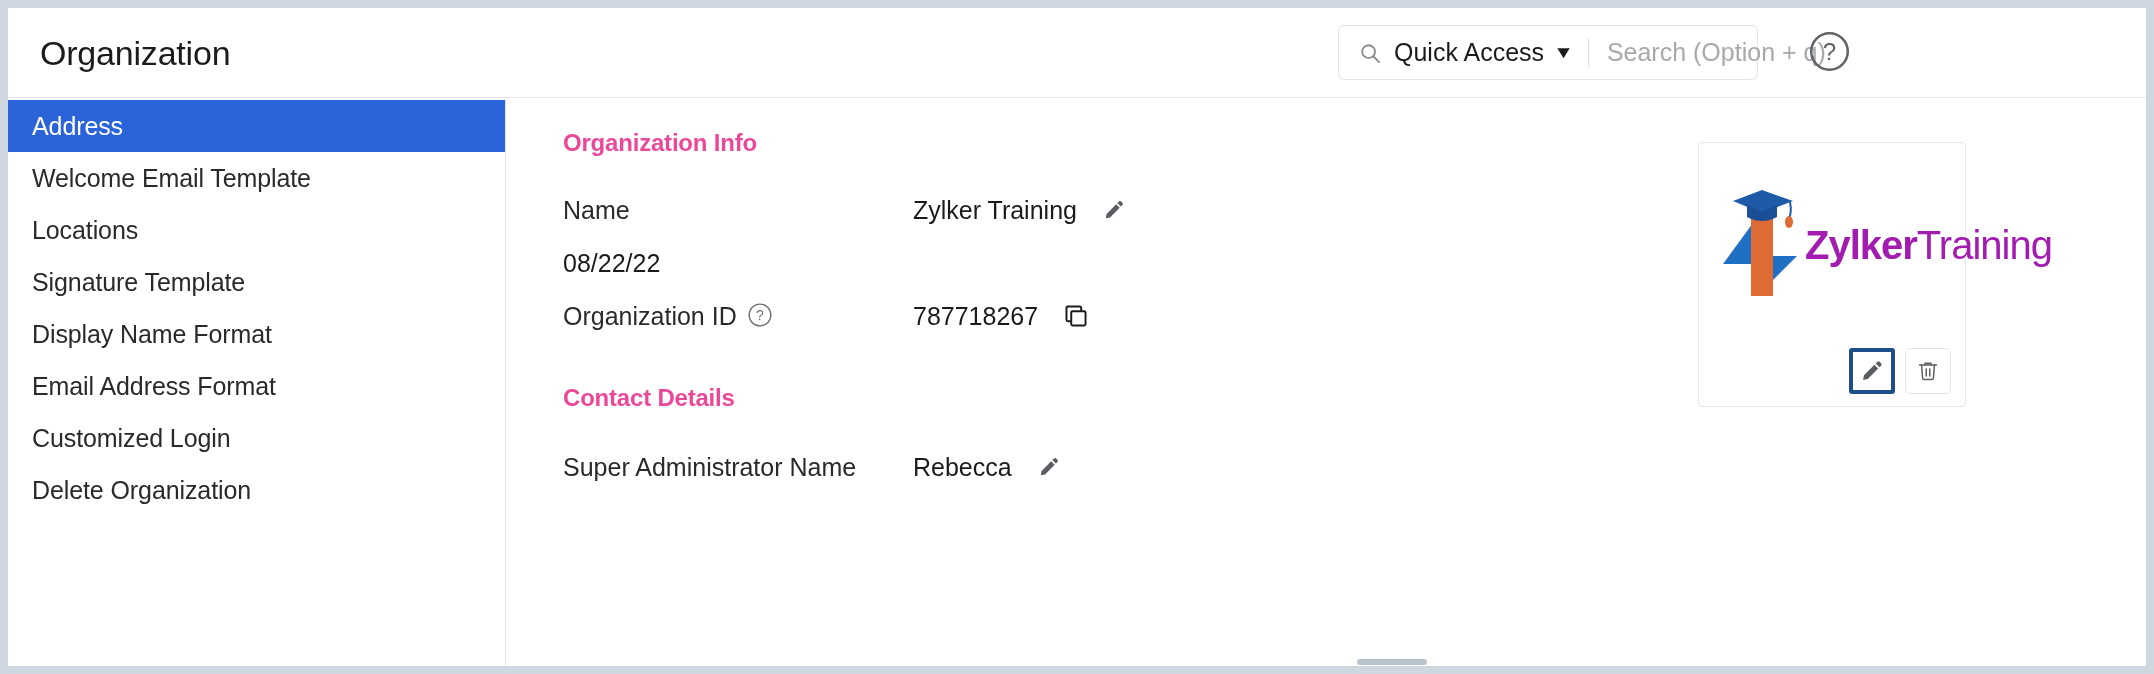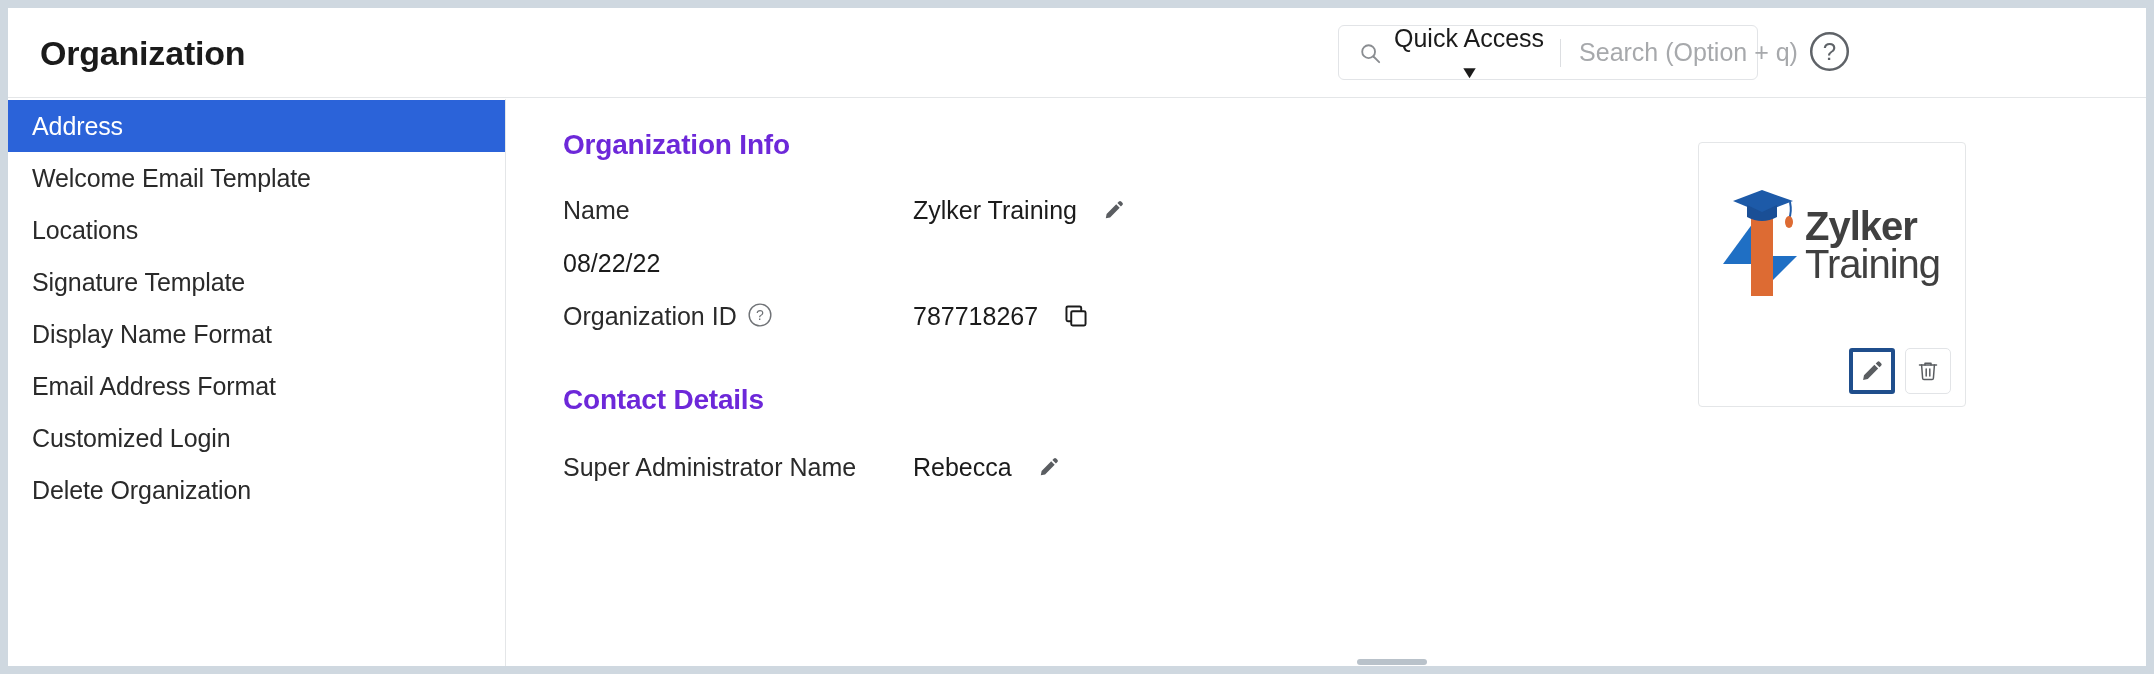--- a/index.html
+++ b/index.html
@@ -31,21 +31,21 @@
     background: #ffffff;
     border-bottom: 1px solid #e4e6e8;
   }
 
   #page-title {
     position: absolute;
     left: 32px;
     top: 50%;
     transform: translateY(-50%);
     font-size: 34px;
-    font-weight: 700;
+    font-weight: 400;
     color: #1b1b1b;
     letter-spacing: -0.2px;
   }
 
   #search-wrap {
     position: absolute;
     left: 1330px;
     top: 17px;
     width: 420px;
     height: 55px;
@@ -66,21 +66,20 @@
   #quick-access-btn {
     display: flex;
     align-items: center;
     gap: 11px;
     margin-left: 13px;
     background: none;
     border: none;
     cursor: pointer;
     padding: 0;
     font-family: inherit;
-    flex-direction: column;
   }
   #quick-access-label {
     font-size: 25px;
     color: #1b1b1b;
     white-space: nowrap;
   }
   #quick-access-caret {
     font-size: 17px;
     color: #1b1b1b;
     line-height: 1;
@@ -150,23 +149,23 @@
     left: 499px;
     top: 91px;
     width: 1639px;
     height: 567px;
     background: #ffffff;
     overflow: hidden;
   }
 
   .section-title {
     position: absolute;
-    font-size: 28px;
+    font-size: 24px;
     font-weight: bold;
-    color: #6d28d9;
+    color: #ec4899;
     letter-spacing: -0.2px;
   }
   #org-info-title { left: 56px; top: 30px; }
   #contact-title  { left: 56px; top: 285px; }
 
   .field-row {
     position: absolute;
     left: 56px;
     width: 1000px;
     height: 40px;
@@ -225,23 +224,23 @@
     top: 42px;
     width: 226px;
     height: 120px;
     display: flex;
     align-items: center;
     gap: 6px;
   }
   #logo-mark { width: 78px; height: 118px; flex: none; display:block; }
   #logo-wordmark {
     display: flex;
-    flex-direction: column;
+    flex-direction: row;
     line-height: 0.96;
-    color: #404040;
+    color: #a21caf;
   }
   #logo-word-1 { font-size: 40px; font-weight: bold; letter-spacing: -1px; }
   #logo-word-2 { font-size: 40px; font-weight: 400; letter-spacing: -1px; }
 
   #logo-actions {
     position: absolute;
     right: 14px;
     bottom: 12px;
     display: flex;
     gap: 10px;

